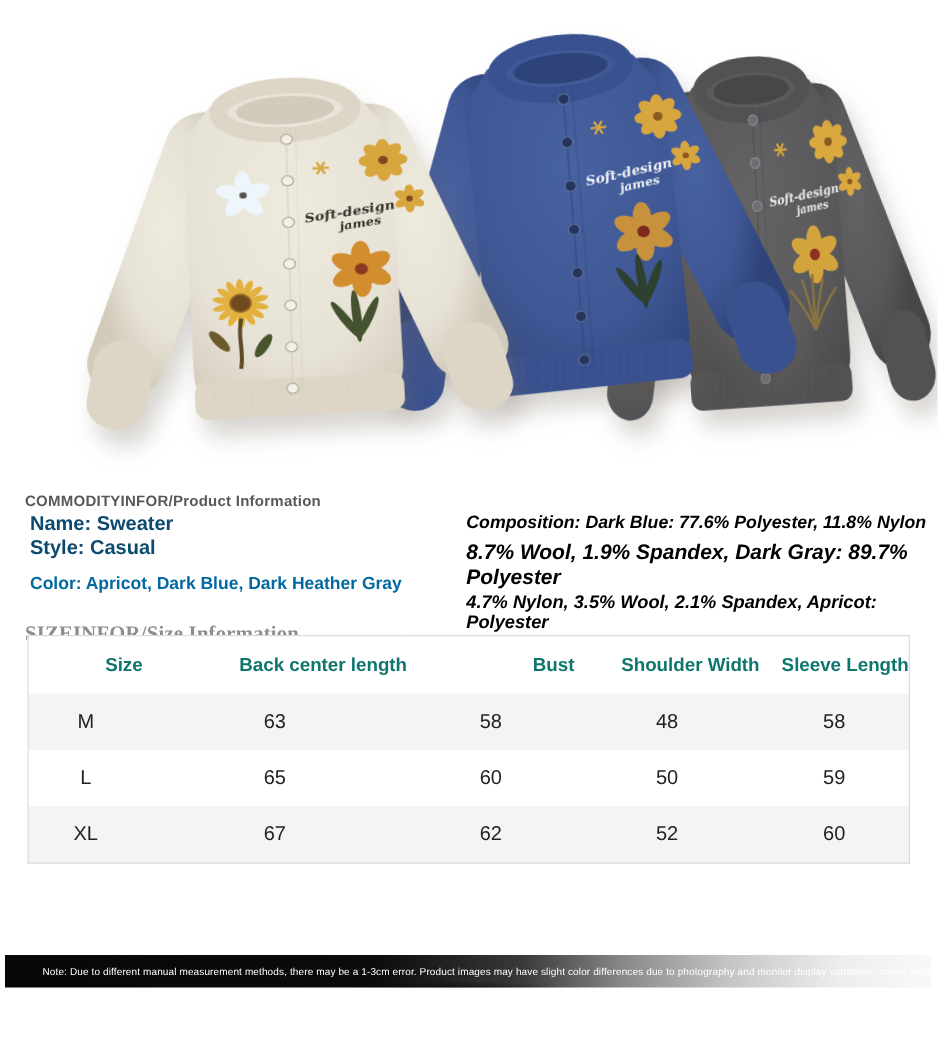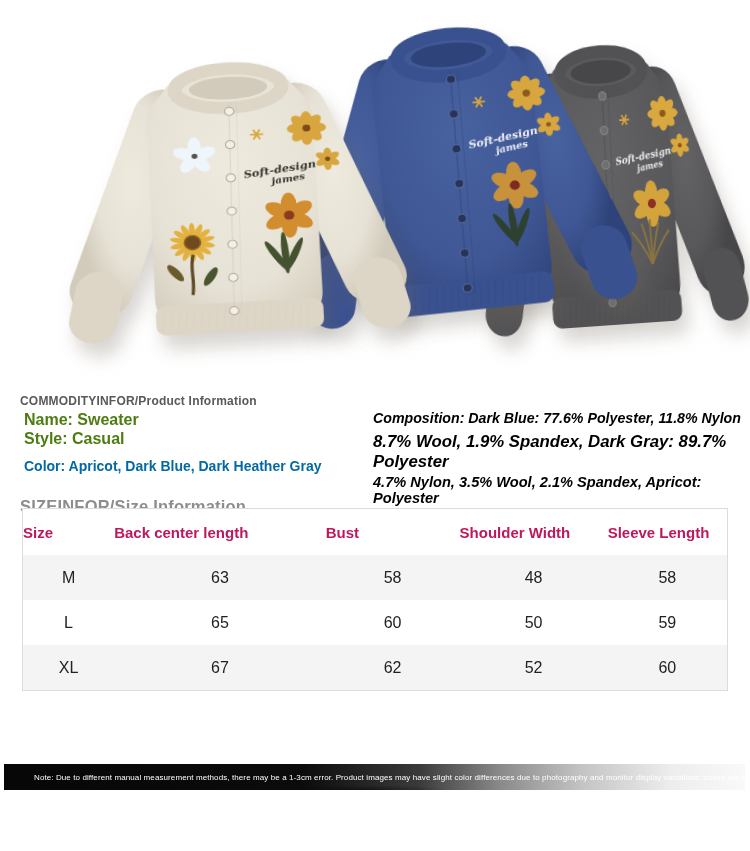--- a/index.html
+++ b/index.html
@@ -14,42 +14,42 @@
   #sw0{left:38px;top:44px;width:392px;height:318px;transform:rotate(-3deg);z-index:3;}
   #sw1{left:272px;top:8px;width:378px;height:334px;transform:rotate(-6deg);z-index:2;}
   #sw2{left:458px;top:26px;width:302px;height:330px;transform:rotate(-4deg);z-index:1;}
   
   .heading{
     position:absolute;left:20px;top:384px;font-size:12px;font-weight:bold;
     color:#595959;letter-spacing:.2px;
   }
   .name-style{
     position:absolute;left:24px;top:410px;font-size:16px;font-weight:bold;
-    color:#4d7c0f;line-height:19px;
+    color:#0c4a6e;line-height:19px;
   }
   .color-line{
     position:absolute;left:24px;top:458px;font-size:14px;font-weight:bold;color:#0369a1;
   }
   .size-heading{
-    position:absolute;left:20px;top:483px;font-size:16.5px;font-weight:bold;color:#8d8d8d;
+    position:absolute;left:20px;top:483px;font-size:16.5px;font-weight:bold;color:#8d8d8d;font-family:Liberation Serif, serif;
   }
   .composition{
     position:absolute;left:373px;top:410px;width:374px;color:#000000;font-weight:bold;font-style:italic;
   }
   .composition .l1{font-size:14.2px;margin-bottom:6px;}
   .composition .l2{font-size:16.8px;margin-bottom:2px;}
   .composition .l3{font-size:14.6px;margin-bottom:7px;}
   .composition .l4{font-size:14.6px;}
   
   table.size-table{
     position:absolute;left:22px;top:508px;width:706px;border-collapse:collapse;
     border:1px solid #dcdcdc;background:#ffffff;table-layout:fixed;
   }
   table.size-table th{
-    height:46px;font-size:15px;font-weight:bold;color:#be185d;text-align:left;padding:0;
+    height:46px;font-size:15px;font-weight:bold;color:#0f766e;text-align:right;padding:0;
   }
   table.size-table td{
     height:45px;font-size:16px;font-weight:normal;color:#222222;text-align:center;padding:0;
   }
   table.size-table tr.striped{background:#f4f4f4;}
   
   .note-bar{
     position:absolute;left:4px;top:764px;width:741px;height:26px;
     background:
       radial-gradient(ellipse 120px 7px at 360px 100%, rgba(0,0,0,.45), rgba(0,0,0,0) 70%),

